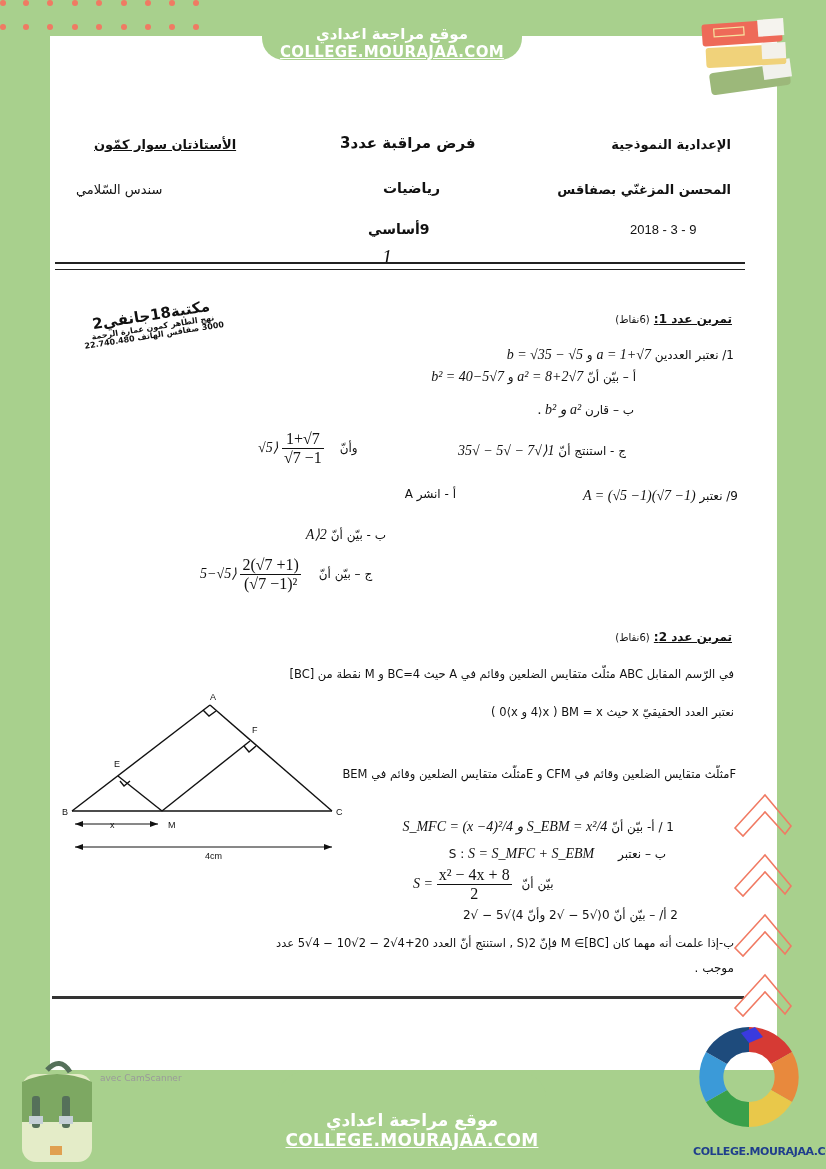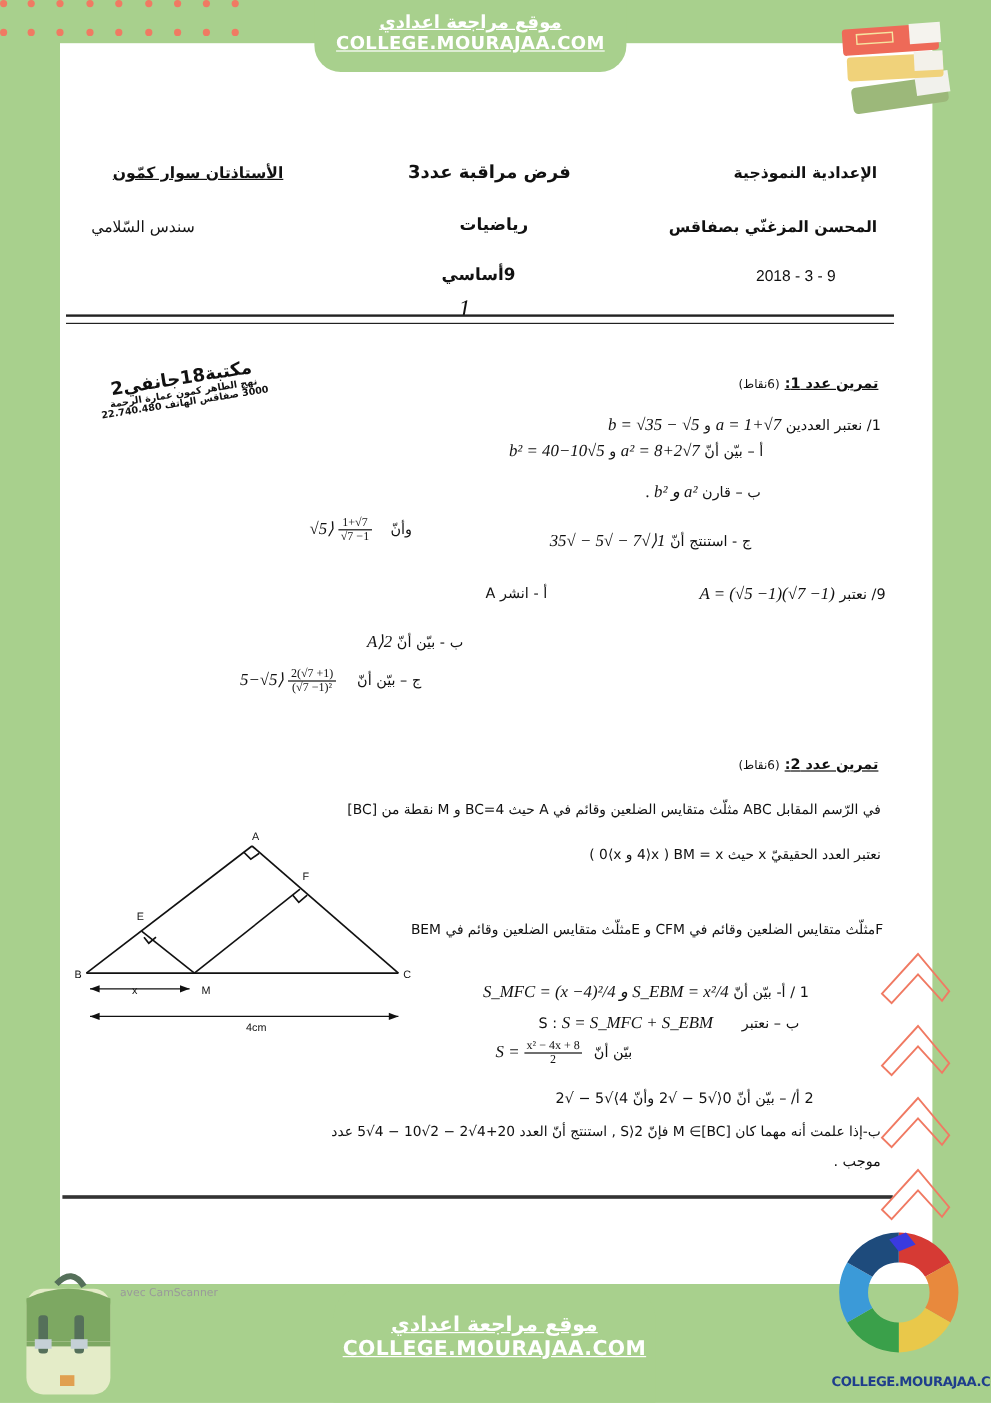--- a/index.html
+++ b/index.html
@@ -4,33 +4,33 @@
 <style>
   html, body { margin:0; padding:0; }
   body { width:826px; height:1169px; position:relative; overflow:hidden; background:#a8d08d; font-family:"DejaVu Sans", sans-serif; }
   .abs { position:absolute; }
   
   .paper { position:absolute; left:50px; top:36px; width:727px; height:1034px; background:#ffffff; }
   
   .tab { position:absolute; background:#a8d08d; color:#fff; text-align:center; font-family:"DejaVu Sans", sans-serif; font-weight:bold; }
   .tab-top { left:262px; top:0; width:260px; height:60px; border-radius:0 0 22px 22px; }
   .tab-bottom { left:278px; top:1072px; width:268px; height:97px; border-radius:26px 26px 0 0; }
-  .tab .ar { display:block; font-size:15px; text-decoration:underline; direction:rtl; }
+  .tab .ar { display:block; font-size:15px; direction:rtl;margin-top:16px; }
   .tab .en { display:block; font-size:15px; text-decoration:underline; letter-spacing:0.3px; }
   .tab-bottom .ar, .tab-bottom .en { font-size:17px; }
   
   .dot { position:absolute; width:6px; height:6px; border-radius:50%; background:#f07a63; }
   .rtl { direction:rtl; unicode-bidi:plaintext; }
   .hdr { position:absolute; font-family:"DejaVu Sans", sans-serif; font-weight:bold; font-size:13px; color:#111; }
   .line { position:absolute; left:50px; height:2px; background:#222; }
   .txt { position:absolute; font-family:"DejaVu Sans", sans-serif; font-size:12px; color:#111; white-space:nowrap; }
   .math { font-family:"Liberation Serif", serif; font-style:italic; font-size:14px; }
   .u { text-decoration:underline; }
   .stamp { position:absolute; left:82px; top:308px; transform:rotate(-9deg); font-family:"DejaVu Sans", sans-serif; font-weight:bold; color:#111; text-align:center; line-height:1.05; }
-  .frac { display:inline-block; vertical-align:middle; text-align:center; font-family:"Liberation Serif", serif; font-size:10px; }
+  .frac { display:inline-block; vertical-align:middle; text-align:center; font-family:"Liberation Serif", serif; font-size:16px; }
   .frac .n { display:block; border-bottom:1px solid #111; padding:0 2px; }
   .frac .d { display:block; padding:0 2px; }
   .camscanner { position:absolute; left:100px; top:1073px; font-size:9px; color:#9a9a9a; font-family:"DejaVu Sans", sans-serif; }
   .logo-url { position:absolute; left:693px; top:1145px; font-size:11px; font-weight:bold; color:#1f3e8c; font-family:"DejaVu Sans", sans-serif; letter-spacing:-0.4px; }
 </style>
 </head>
 <body>
 
 <div>
   <div class="dot" style="left:0;top:0"></div>
@@ -106,21 +106,21 @@
 <div class="txt rtl" style="right:92px;top:347px">
   <span>1/ نعتبر العددين</span>
   <span class="math">a = 1+√7</span>
   <span>و</span>
   <span class="math">b = √35 − √5</span>
 </div>
 <div class="txt rtl" style="right:190px;top:369px">
   <span>أ – بيّن أنّ</span>
   <span class="math">a² = 8+2√7</span>
   <span>و</span>
-  <span class="math">b² = 40−10√5</span>
+  <span class="math">b² = 40−5√7</span>
 </div>
 <div class="txt rtl" style="right:192px;top:401px">
   <span>ب – قارن</span>
   <span class="math">a² و b² .</span>
 </div>
 <div class="txt rtl" style="right:200px;top:442px">
   <span>ج - استنتج أنّ</span>
   <span class="math">1⟨√7 − √5 − √35</span>
 </div>
 <div class="txt" style="left:258px;top:430px">

